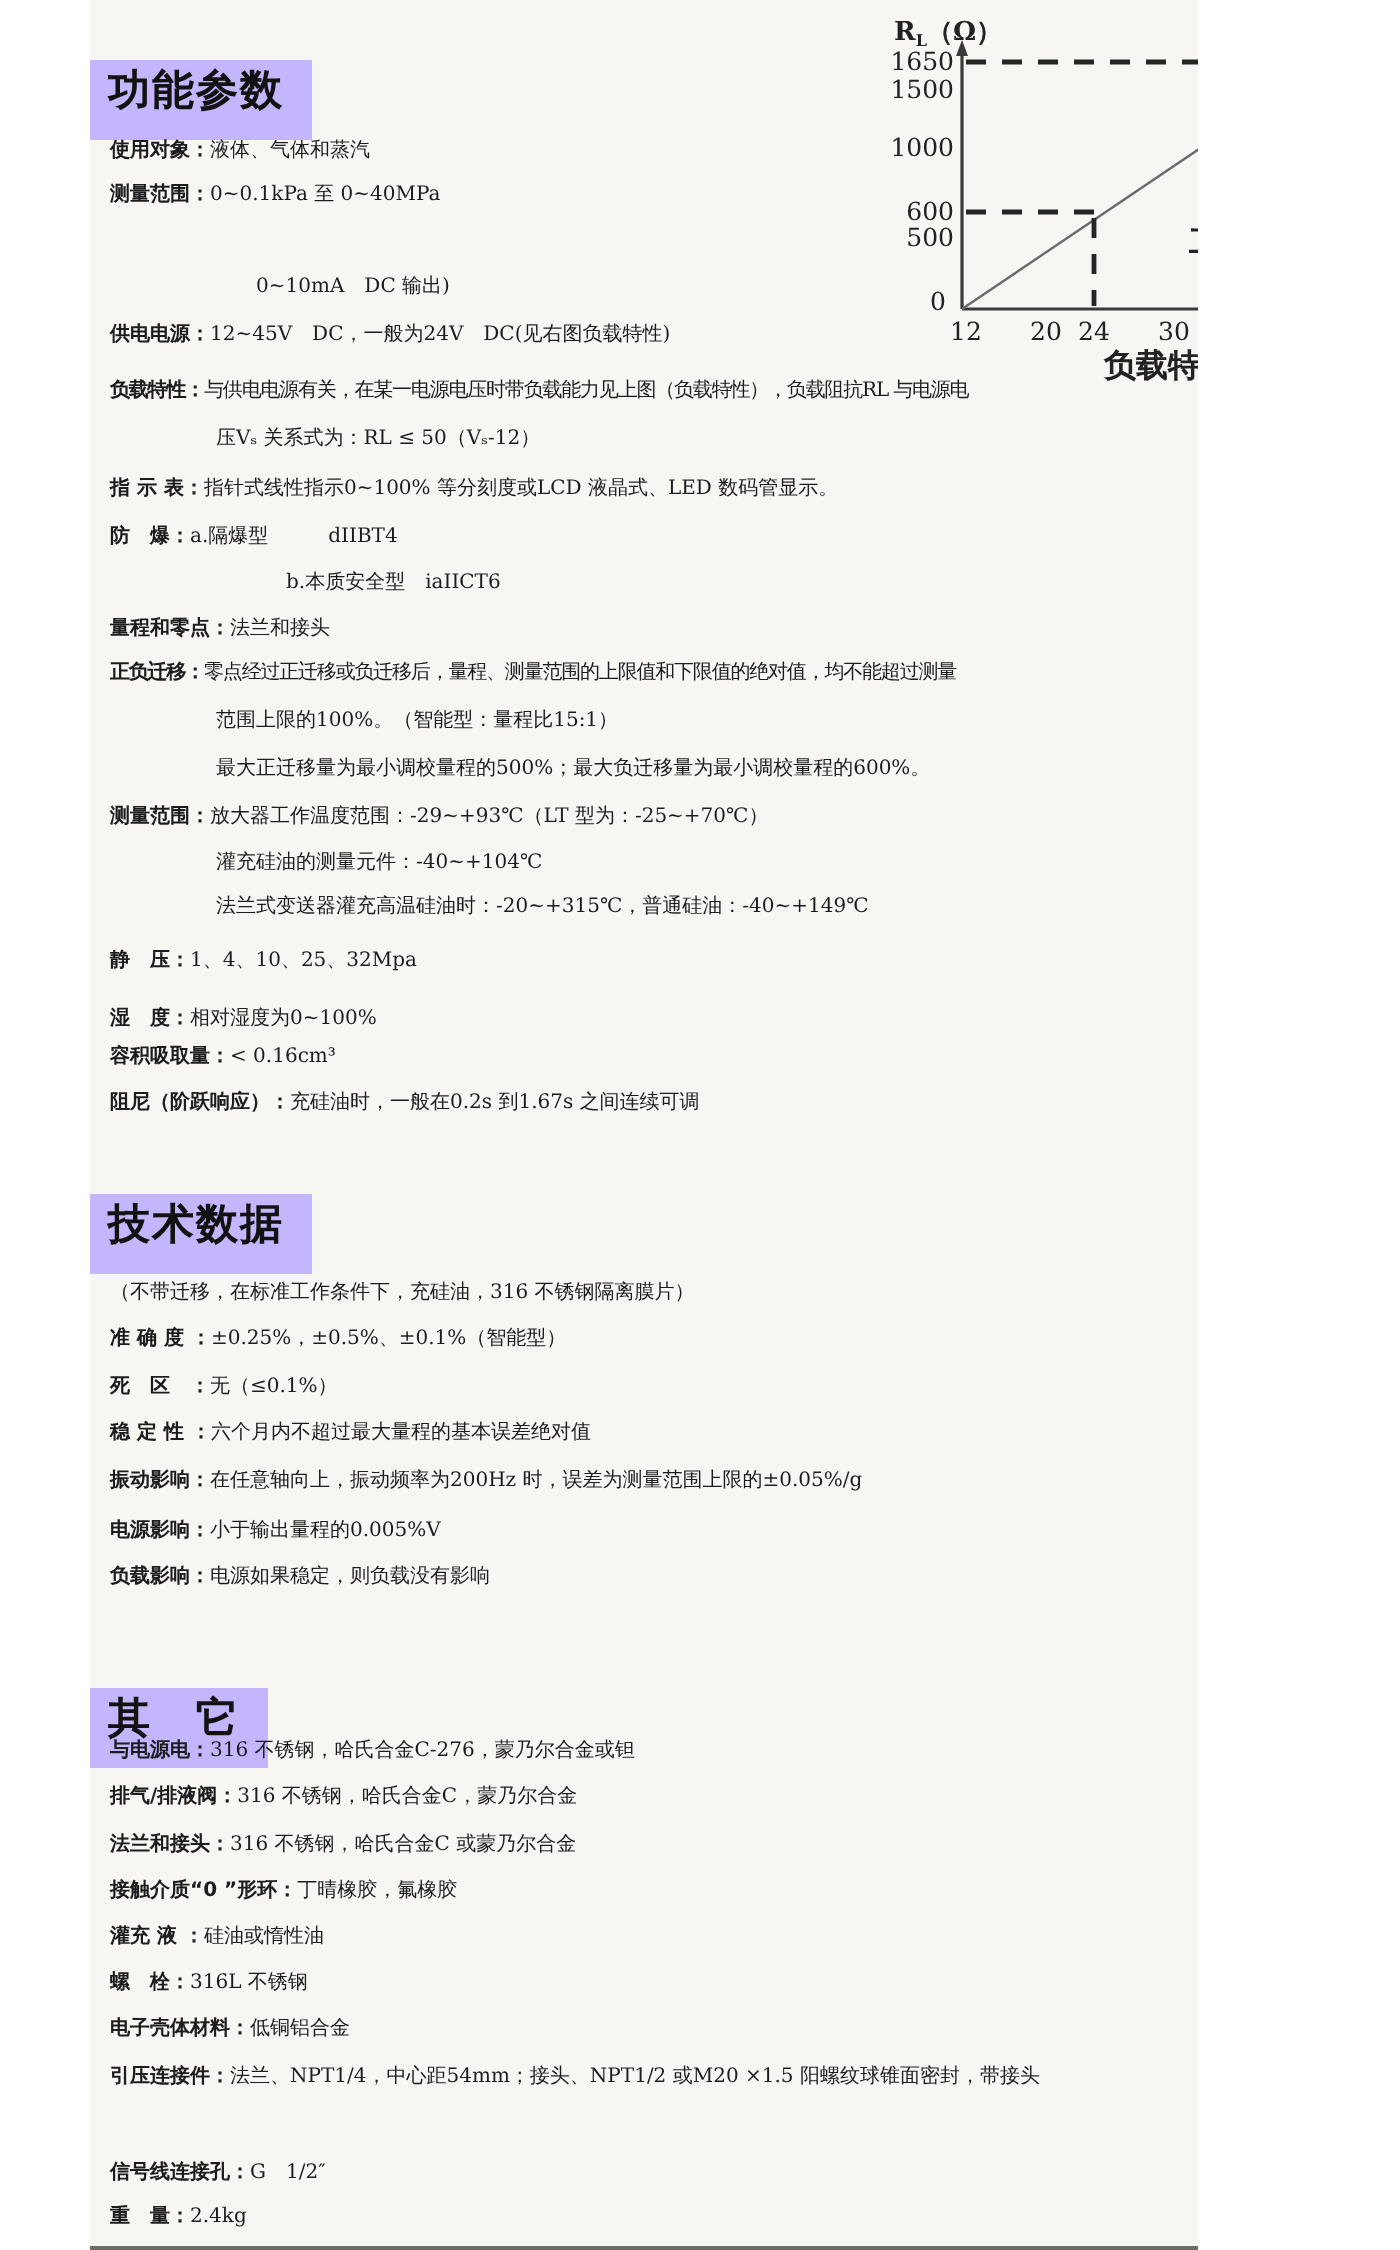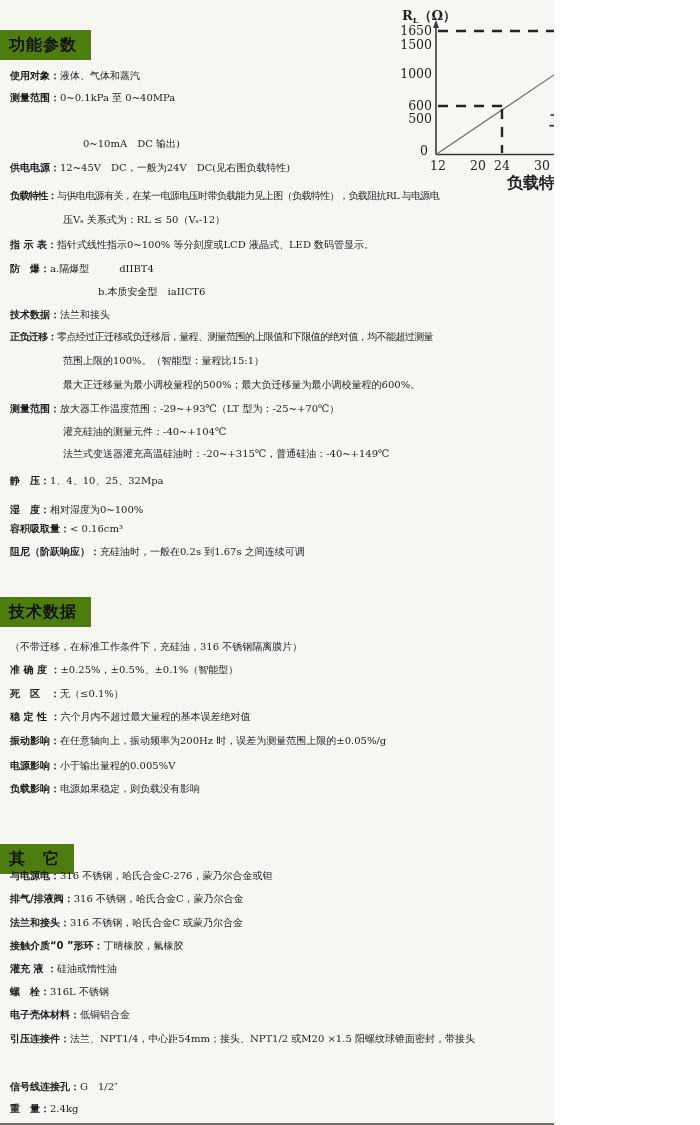--- a/index.html
+++ b/index.html
@@ -1,26 +1,27 @@
 <!DOCTYPE html>
 <html><head>
 <meta charset="utf-8">
 <style>
   html,body{margin:0;padding:0;}
   .page{
     position:relative;width:554px;height:1125px;overflow:hidden;
     background:#f8f6f3;color:#1c1c1e;
     font-family:"DejaVu Serif","Liberation Serif",serif;
+    margin-left:45px;
   }
   .sec-h{
     position:absolute;left:0;
-    background:#4d7c0f;color:#121212;
+    background:#c4b5fd;color:#121212;
     font-family:"DejaVu Sans","Liberation Sans",sans-serif;
-    font-weight:bold;font-size:16px;line-height:20px;
-    padding:5px 14px 5px 9px;letter-spacing:1px;
+    font-weight:bold;font-size:21px;line-height:20px;
+    padding:5px 14px 15px 9px;letter-spacing:1px;
   }
   .line{
     position:absolute;left:10px;white-space:nowrap;
     font-size:10px;line-height:19px;
   }
   .lab{font-weight:bold;font-family:"DejaVu Sans","Liberation Sans",sans-serif;}
   .i63{left:63px;} .i75{left:75px;} .i83{left:83px;} .i98{left:98px;}
   .tight{letter-spacing:-0.6px;}
   .chart{position:absolute;left:394px;top:2px;width:306px;height:192px;}
   .bottom-edge{position:absolute;left:0;bottom:0;width:100%;height:2px;background:#6e6a66;}
@@ -80,21 +81,21 @@
 
   <div class="line" style="top:66px"><span class="lab">使用对象：</span><span>液体、气体和蒸汽</span></div>
   <div class="line" style="top:88px"><span class="lab">测量范围：</span><span>0~0.1kPa 至 0~40MPa</span></div>
   <div class="line i83" style="top:134px"><span>0~10mA　DC 输出)</span></div>
   <div class="line" style="top:158px"><span class="lab">供电电源：</span><span>12~45V　DC，一般为24V　DC(见右图负载特性)</span></div>
   <div class="line tight" style="top:186px"><span class="lab">负载特性：</span><span>与供电电源有关，在某一电源电压时带负载能力见上图（负载特性），负载阻抗RL 与电源电</span></div>
   <div class="line i63" style="top:210px"><span>压Vₛ 关系式为：RL ≤ 50（Vₛ-12）</span></div>
   <div class="line" style="top:235px"><span class="lab">指 示 表：</span><span>指针式线性指示0~100% 等分刻度或LCD 液晶式、LED 数码管显示。</span></div>
   <div class="line" style="top:259px"><span class="lab">防　爆：</span><span>a.隔爆型　　　dIIBT4</span></div>
   <div class="line i98" style="top:282px"><span>b.本质安全型　iaIICT6</span></div>
-  <div class="line" style="top:305px"><span class="lab">技术数据：</span><span>法兰和接头</span></div>
+  <div class="line" style="top:305px"><span class="lab">量程和零点：</span><span>法兰和接头</span></div>
   <div class="line tight" style="top:327px"><span class="lab">正负迁移：</span><span>零点经过正迁移或负迁移后，量程、测量范围的上限值和下限值的绝对值，均不能超过测量</span></div>
   <div class="line i63" style="top:351px"><span>范围上限的100%。（智能型：量程比15:1）</span></div>
   <div class="line i63" style="top:375px"><span>最大正迁移量为最小调校量程的500%；最大负迁移量为最小调校量程的600%。</span></div>
   <div class="line" style="top:399px"><span class="lab">测量范围：</span><span>放大器工作温度范围：-29~+93℃（LT 型为：-25~+70℃）</span></div>
   <div class="line i63" style="top:422px"><span>灌充硅油的测量元件：-40~+104℃</span></div>
   <div class="line i63" style="top:444px"><span>法兰式变送器灌充高温硅油时：-20~+315℃，普通硅油：-40~+149℃</span></div>
   <div class="line" style="top:471px"><span class="lab">静　压：</span><span>1、4、10、25、32Mpa</span></div>
   <div class="line" style="top:500px"><span class="lab">湿　度：</span><span>相对湿度为0~100%</span></div>
   <div class="line" style="top:519px"><span class="lab">容积吸取量：</span><span>&lt; 0.16cm³</span></div>
   <div class="line" style="top:542px"><span class="lab">阻尼（阶跃响应）：</span><span>充硅油时，一般在0.2s 到1.67s 之间连续可调</span></div>

